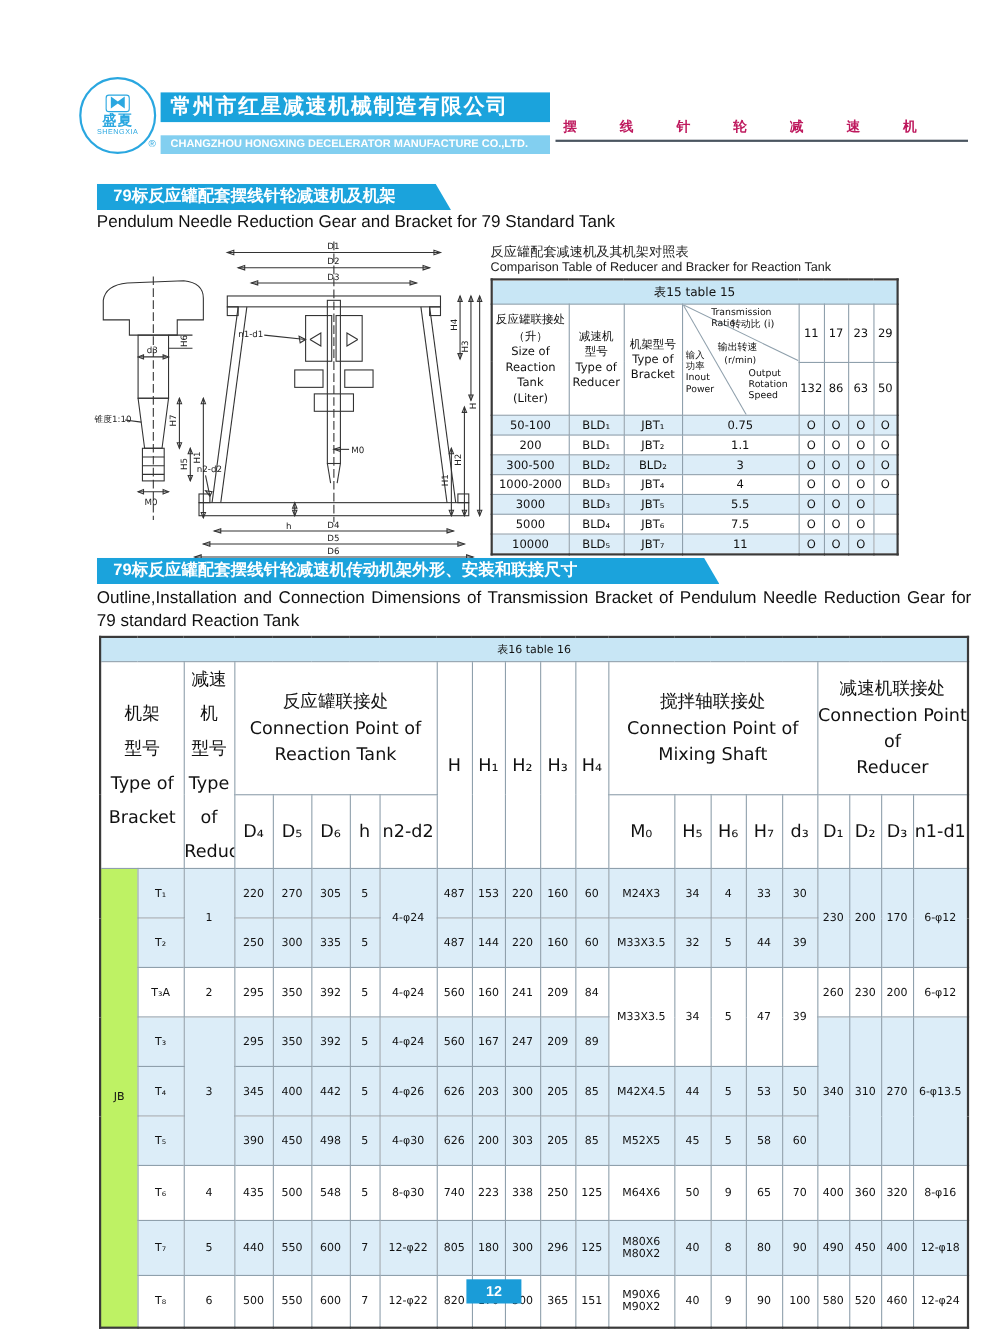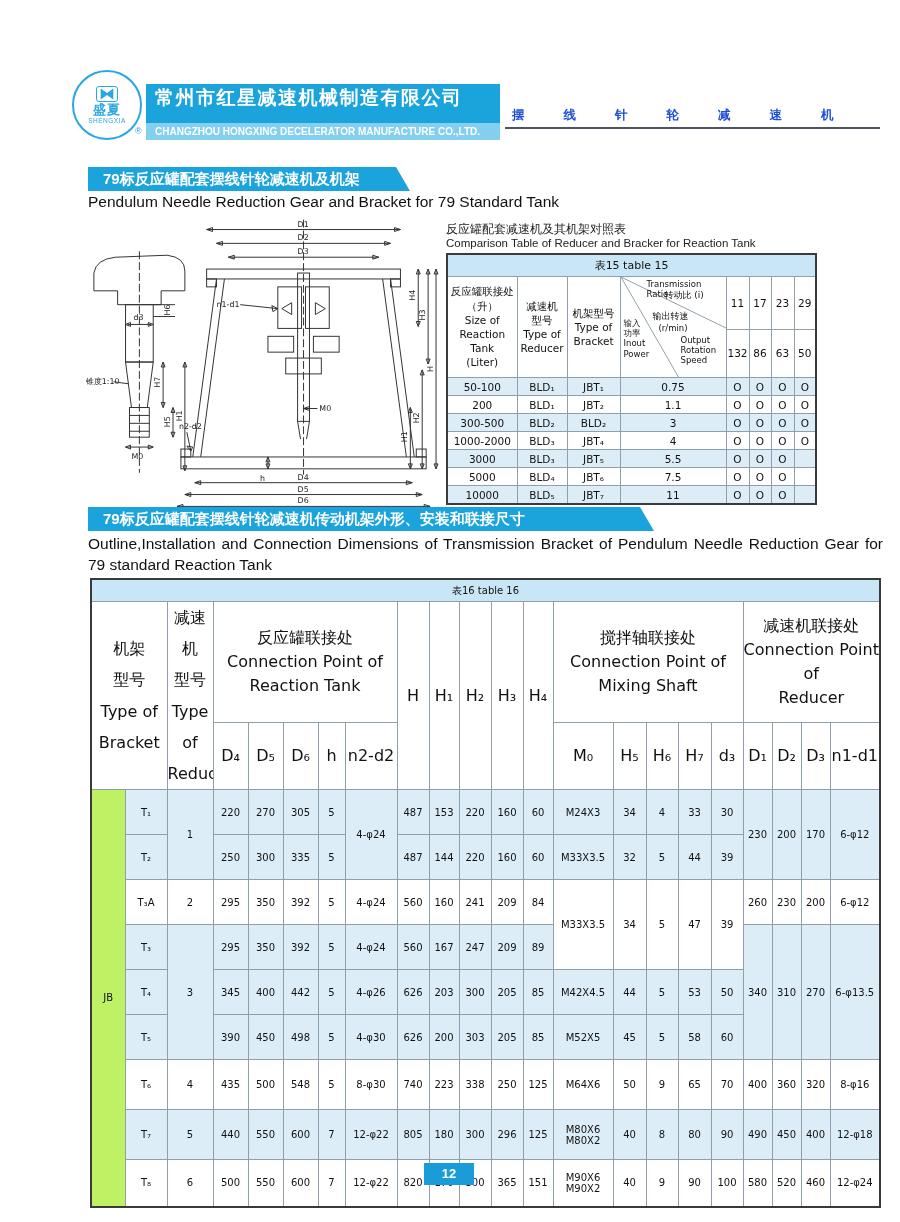--- a/index.html
+++ b/index.html
@@ -10,25 +10,25 @@
   }
   .abs{position:absolute;}
 
   
   .logo{left:72px;top:70px;width:66px;height:66px;border:2px solid #2AA7E0;border-radius:50%;
         display:flex;flex-direction:column;align-items:center;justify-content:center;color:#2AA7E0;}
   .logo .mark{font-size:16px;line-height:14px;border:1.5px solid #2AA7E0;border-radius:3px;padding:0 2px;}
   .logo .cn{font-size:13px;font-weight:bold;letter-spacing:1px;line-height:15px;}
   .logo .en{font-size:6.5px;letter-spacing:.5px;line-height:8px;}
   .reg{left:135px;top:126px;font-size:9px;color:#2AA7E0;}
-  .cobar{left:146px;top:84px;width:354px;height:39px;background:#1BA3DC;color:#fff;
+  .cobar{left:146px;top:84px;width:354px;height:27px;background:#1BA3DC;color:#fff;
          font-size:19px;font-weight:bold;line-height:27px;padding-left:9px;letter-spacing:1.5px;box-sizing:border-box;}
   .cobar-en{left:146px;top:123px;width:354px;height:17px;background:#82CFF0;color:#fff;
          font-size:10px;font-weight:bold;line-height:17px;padding-left:9px;box-sizing:border-box;white-space:nowrap;}
-  .series{left:512px;top:107px;width:368px;height:19px;font-size:12.5px;font-weight:bold;color:#1d4ed8;
+  .series{left:512px;top:107px;width:368px;height:19px;font-size:12.5px;font-weight:bold;color:#be185d;
           letter-spacing:39px;white-space:nowrap;overflow:hidden;}
   .series-line{left:505px;top:127px;width:375px;height:2px;background:#4a5560;}
 
   
   .banner{background:#1BA3DC;color:#fff;font-weight:bold;font-size:15px;line-height:24px;height:24px;
           padding-left:15px;box-sizing:border-box;clip-path:polygon(0 0,calc(100% - 14px) 0,100% 100%,0 100%);}
   .banner1{left:88px;top:167px;width:322px;}
   .banner2{left:88px;top:507px;width:566px;}
   .h-en1{left:88px;top:193px;font-size:15.5px;color:#111;}
   .h-en2{left:88px;top:533px;width:795px;font-size:15.5px;color:#111;text-align:justify;line-height:21px;}

